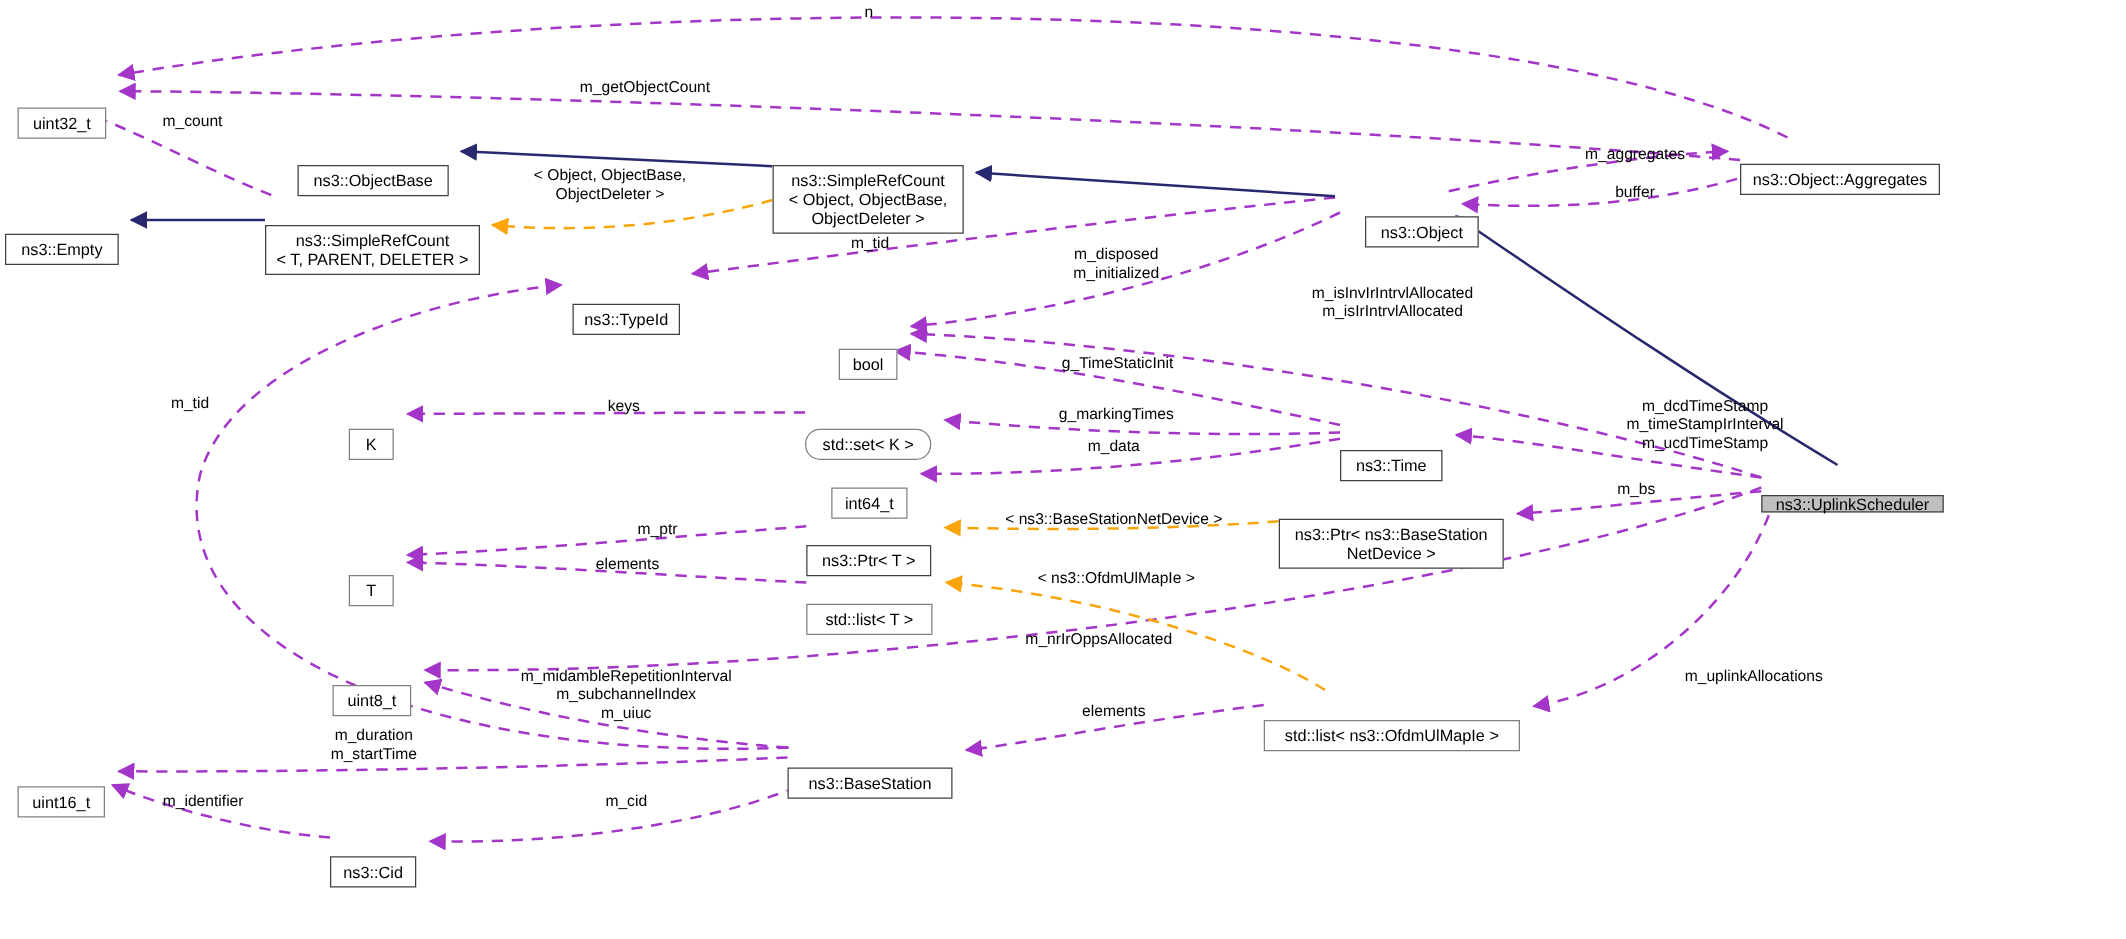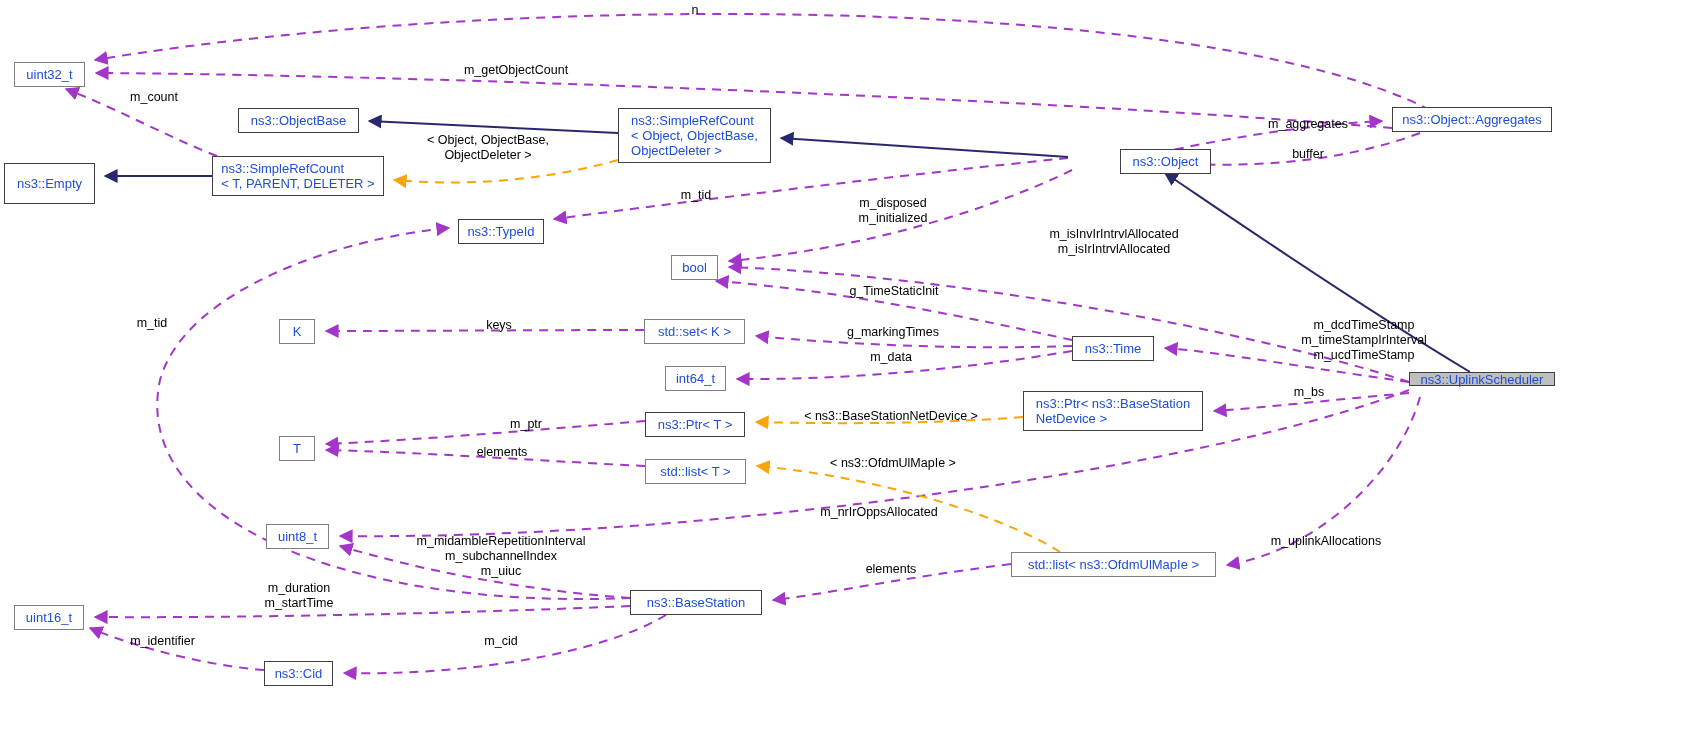--- a/index.html
+++ b/index.html
@@ -23,29 +23,30 @@
     top: 0;
     width: 1701px;
     height: 751px;
   }
   .nodebox {
     position: absolute;
     box-sizing: border-box;
     display: flex;
     align-items: center;
     justify-content: center;
-    text-align: left;
+    text-align: center;
     font-family: "Liberation Sans", sans-serif;
     font-size: 13px;
     line-height: 15px;
-    color: #1d4ed8;
+    color: #000000;
     white-space: pre;
     background: #ffffff;
     border: 1px solid #808080;
     z-index: 5;
+    margin-top: 24px;
   }
   .nodebox.solid {
     border: 1px solid #404040;
   }
   .nodebox.highlight {
     background: #bfbfbf;
     border: 1px solid #404040;
   }
   .edgelabel {
     position: absolute;
@@ -116,32 +117,32 @@
     <g fill="none" stroke="#f9a409" stroke-width="2" stroke-dasharray="9,7" marker-end="url(#arrow-template)">
       <path d="M 618 160 C 540 182 460 186 394 180"></path>
       <path d="M 1023 417 C 930 424 840 424 756 422"></path>
       <path d="M 1060 552 C 1010 520 890 478 757 466"></path>
     </g>
   </svg>
 
   <div id="nodes-layer">
       <div class="nodebox" style="left: 14px; top: 62px; width: 71px; height: 25px;">uint32_t</div>
       <div class="nodebox solid" style="left: 238px; top: 108px; width: 121px; height: 25px;">ns3::ObjectBase</div>
-      <div class="nodebox solid" style="left: 4px; top: 163px; width: 91px; height: 41px;">ns3::Empty</div>
+      <div class="nodebox solid" style="left: 4px; top: 163px; width: 91px; height: 25px;">ns3::Empty</div>
       <div class="nodebox solid" style="left: 212px; top: 156px; width: 172px; height: 40px;">ns3::SimpleRefCount
 &lt; T, PARENT, DELETER &gt;</div>
       <div class="nodebox solid" style="left: 618px; top: 108px; width: 153px; height: 55px;">ns3::SimpleRefCount
 &lt; Object, ObjectBase,
 ObjectDeleter &gt;</div>
-      <div class="nodebox solid" style="left: 1120px; top: 149px; width: 91px; height: 25px;">ns3::Object</div>
+      <div class="nodebox solid" style="left: 1092px; top: 149px; width: 91px; height: 25px;">ns3::Object</div>
       <div class="nodebox solid" style="left: 1392px; top: 107px; width: 160px; height: 25px;">ns3::Object::Aggregates</div>
       <div class="nodebox solid" style="left: 458px; top: 219px; width: 86px; height: 25px;">ns3::TypeId</div>
       <div class="nodebox" style="left: 671px; top: 255px; width: 47px; height: 25px;">bool</div>
       <div class="nodebox" style="left: 279px; top: 319px; width: 36px; height: 25px;">K</div>
-      <div class="nodebox" style="left: 644px; top: 319px; width: 101px; height: 25px;">std::set&lt; K &gt;</div>
+      <div class="nodebox" style="left: 644px; top: 319px; width: 101px; height: 25px; border-radius: 12px;">std::set&lt; K &gt;</div>
       <div class="nodebox solid" style="left: 1072px; top: 336px; width: 82px; height: 25px;">ns3::Time</div>
       <div class="nodebox" style="left: 665px; top: 366px; width: 61px; height: 25px;">int64_t</div>
       <div class="nodebox highlight" style="left: 1409px; top: 372px; width: 146px; height: 14px;">ns3::UplinkScheduler</div>
       <div class="nodebox solid" style="left: 1023px; top: 391px; width: 180px; height: 40px;">ns3::Ptr&lt; ns3::BaseStation
 NetDevice &gt;</div>
       <div class="nodebox" style="left: 279px; top: 436px; width: 36px; height: 25px;">T</div>
       <div class="nodebox solid" style="left: 645px; top: 412px; width: 100px; height: 25px;">ns3::Ptr&lt; T &gt;</div>
       <div class="nodebox" style="left: 645px; top: 459px; width: 101px; height: 25px;">std::list&lt; T &gt;</div>
       <div class="nodebox" style="left: 266px; top: 524px; width: 63px; height: 25px;">uint8_t</div>
       <div class="nodebox" style="left: 1011px; top: 552px; width: 205px; height: 25px;">std::list&lt; ns3::OfdmUlMapIe &gt;</div>
@@ -169,21 +170,21 @@
       <div class="edgelabel" style="left: 1344px; top: 340px; margin-left: 20px;">m_dcdTimeStamp
 m_timeStampIrInterval
 m_ucdTimeStamp</div>
       <div class="edgelabel" style="left: 891px; top: 357px;">m_data</div>
       <div class="edgelabel" style="left: 891px; top: 416px;">&lt; ns3::BaseStationNetDevice &gt;</div>
       <div class="edgelabel" style="left: 1309px; top: 392px;">m_bs</div>
       <div class="edgelabel" style="left: 514px; top: 424px; margin-left: 12px;">m_ptr</div>
       <div class="edgelabel" style="left: 502px; top: 452px;">elements</div>
       <div class="edgelabel" style="left: 893px; top: 463px;">&lt; ns3::OfdmUlMapIe &gt;</div>
       <div class="edgelabel" style="left: 850px; top: 512px; margin-left: 29px;">m_nrIrOppsAllocated</div>
-      <div class="edgelabel" style="left: 1306px; top: 541px; padding-left: 40px;">m_uplinkAllocations</div>
+      <div class="edgelabel" style="left: 1383px; top: 541px; padding-left: 40px;">m_uplinkAllocations</div>
       <div class="edgelabel" style="left: 501px; top: 556px;">m_midambleRepetitionInterval
 m_subchannelIndex
 m_uiuc</div>
       <div class="edgelabel" style="left: 891px; top: 569px;">elements</div>
       <div class="edgelabel" style="left: 299px; top: 596px;">m_duration
 m_startTime</div>
       <div class="edgelabel" style="left: 152px; top: 641px; padding-left: 21px;">m_identifier</div>
       <div class="edgelabel" style="left: 501px; top: 641px;">m_cid</div>
     </div>
 </div>

